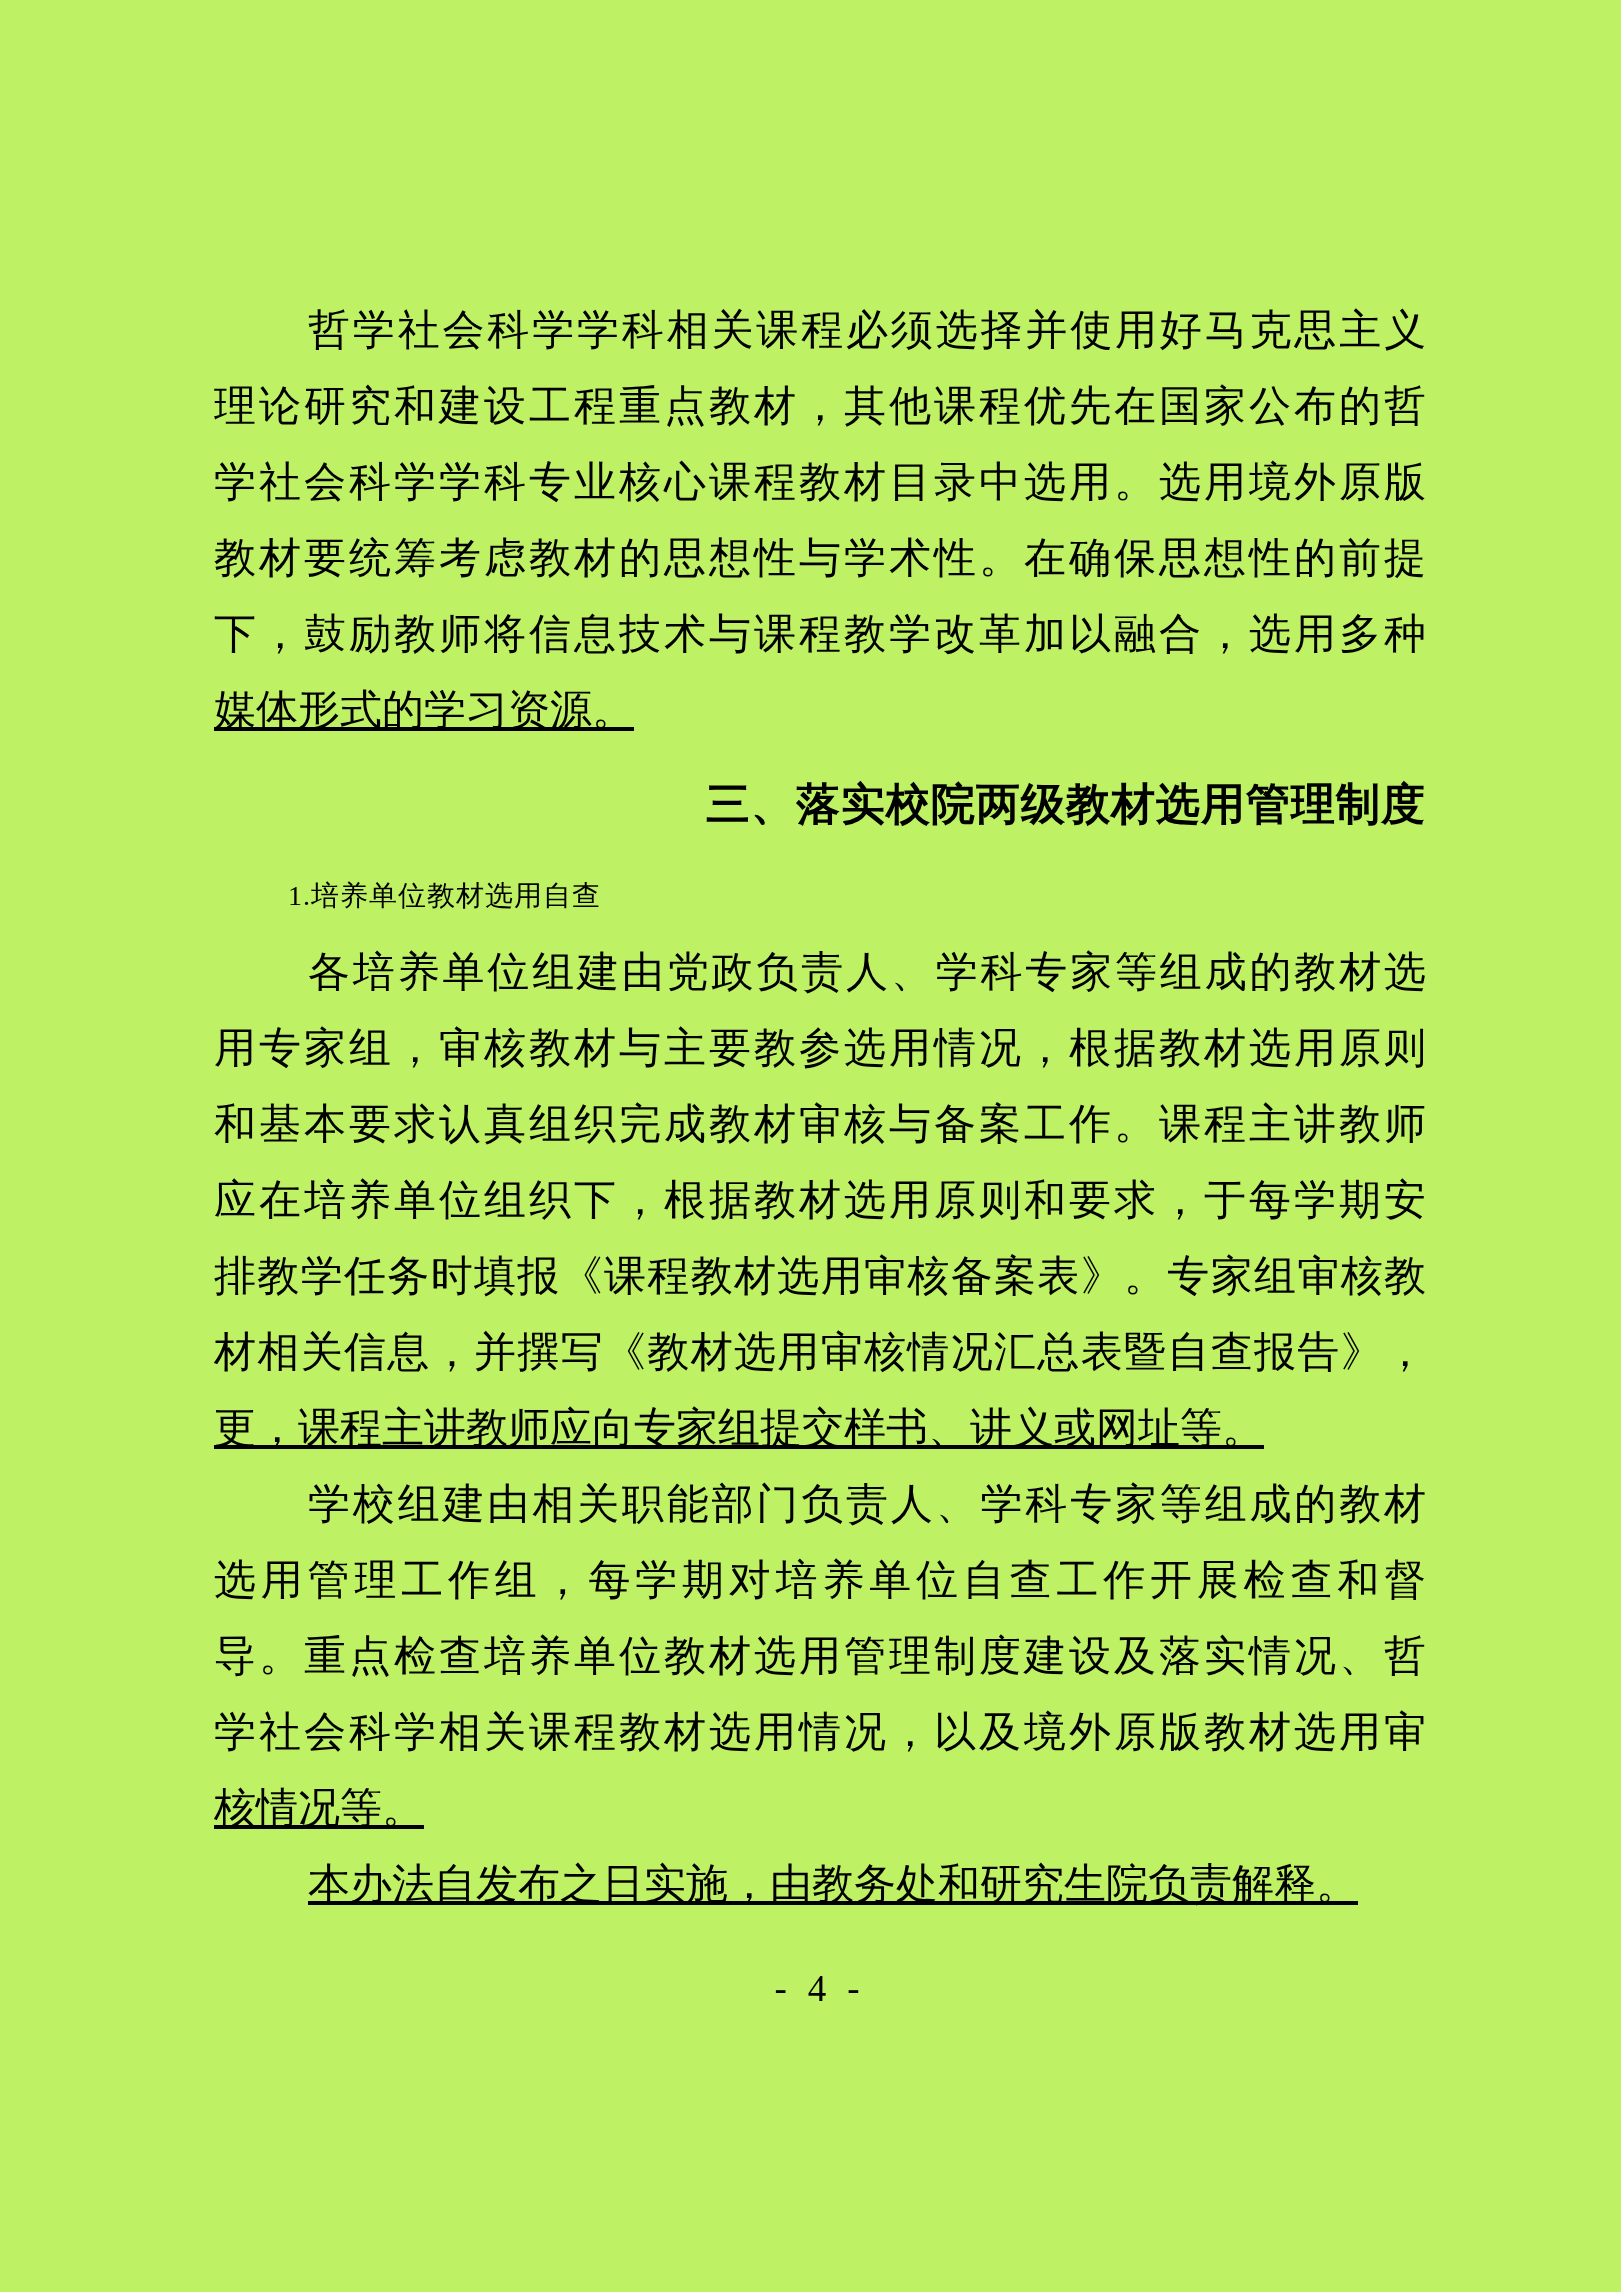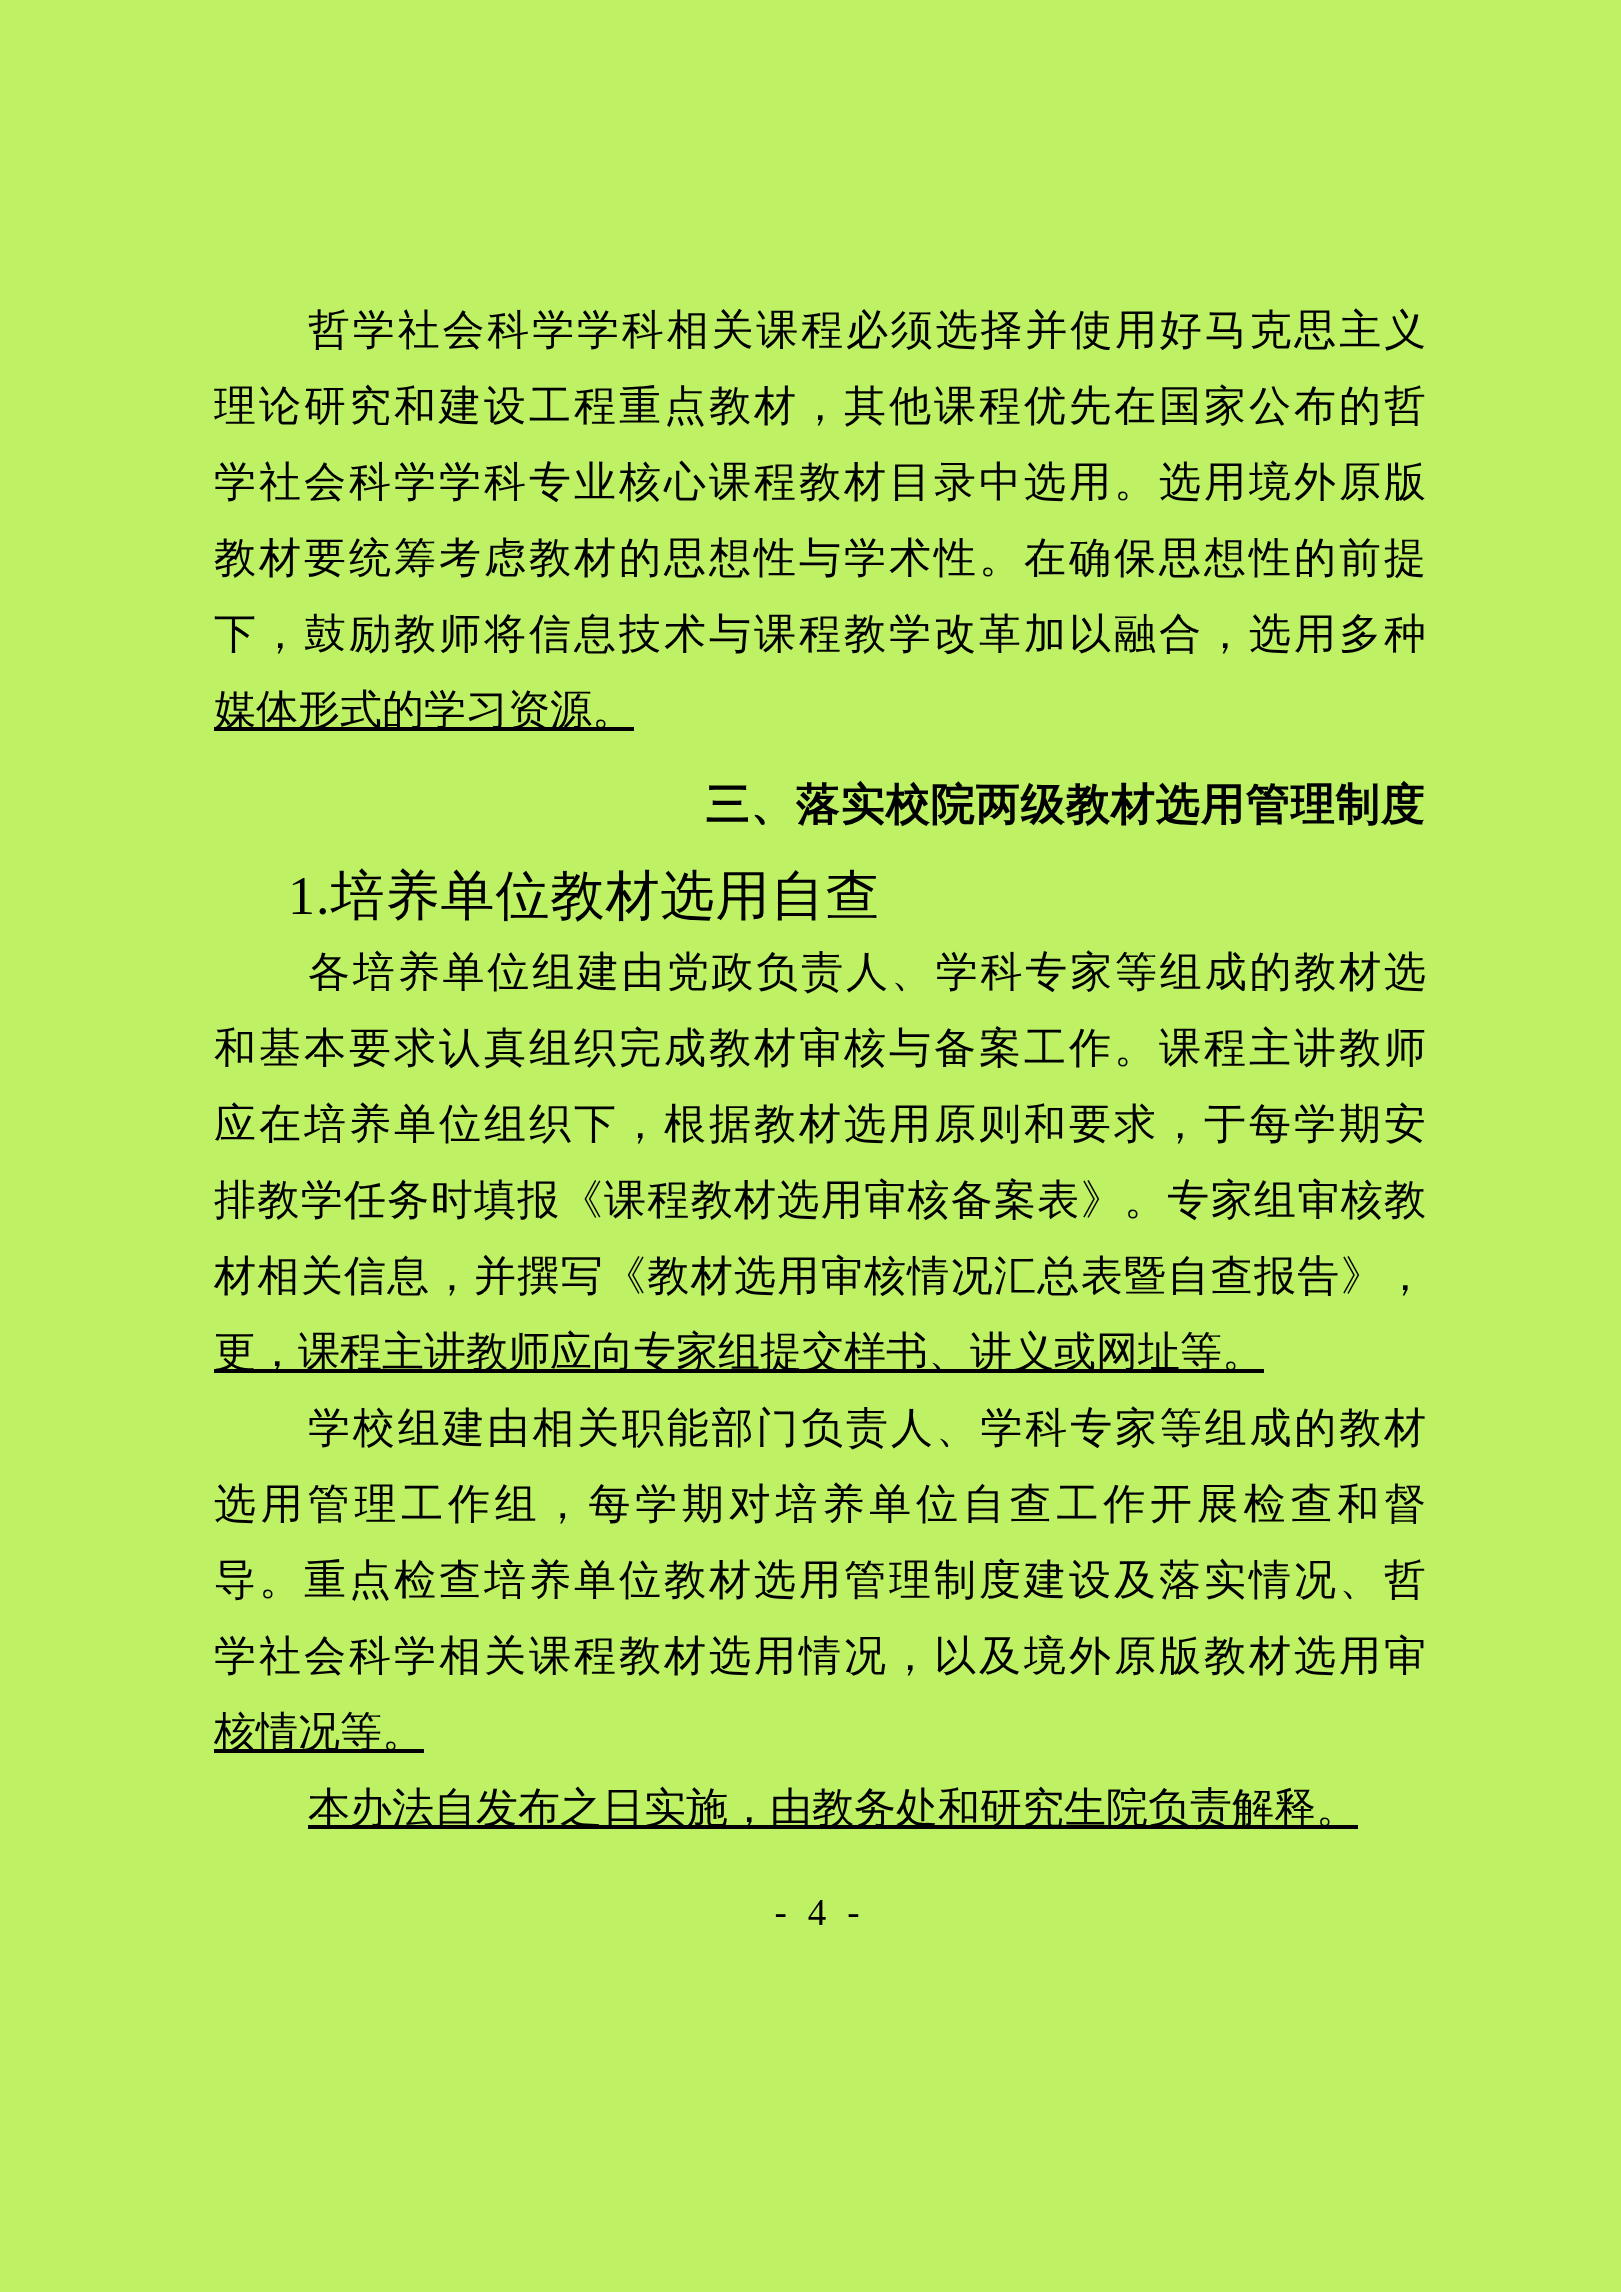--- a/index.html
+++ b/index.html
@@ -38,21 +38,21 @@
     font-family: "Liberation Sans", "DejaVu Sans", sans-serif;
     font-weight: 700;
     font-size: 44px;
     line-height: 76px;
     margin: 17.6px 0 16.7px 0;
     text-indent: 73px;
     letter-spacing: 1px;
     text-align: right;
   }
   .subheading {
-    font-size: 54px;
+    font-size: 28px;
     line-height: 76px;
     text-indent: 74px;
     letter-spacing: 1px;
   }
   .footer {
     margin-top: 39px;
     font-size: 37px;
     line-height: 55px;
     text-align: center;
     letter-spacing: 5.9px;
@@ -72,20 +72,21 @@
     <div class="line">下，鼓励教师将信息技术与课程教学改革加以融合，选用多种</div>
     <div class="line end">媒体形式的学习资源。</div>
   </div>
 
   <div class="heading">三、落实校院两级教材选用管理制度</div>
 
   <div class="subheading">1.培养单位教材选用自查</div>
 
   <div class="paragraph">
     <div class="line first">各培养单位组建由党政负责人、学科专家等组成的教材选</div>
+    <div class="line">用专家组，审核教材与主要教参选用情况，根据教材选用原则</div>
     <div class="line">和基本要求认真组织完成教材审核与备案工作。课程主讲教师</div>
     <div class="line">应在培养单位组织下，根据教材选用原则和要求，于每学期安</div>
     <div class="line">排教学任务时填报《课程教材选用审核备案表》。专家组审核教</div>
     <div class="line">材相关信息，并撰写《教材选用审核情况汇总表暨自查报告》，</div>
     <div class="line end">更，课程主讲教师应向专家组提交样书、讲义或网址等。</div>
   </div>
 
 
   <div class="paragraph">
     <div class="line first">学校组建由相关职能部门负责人、学科专家等组成的教材</div>

